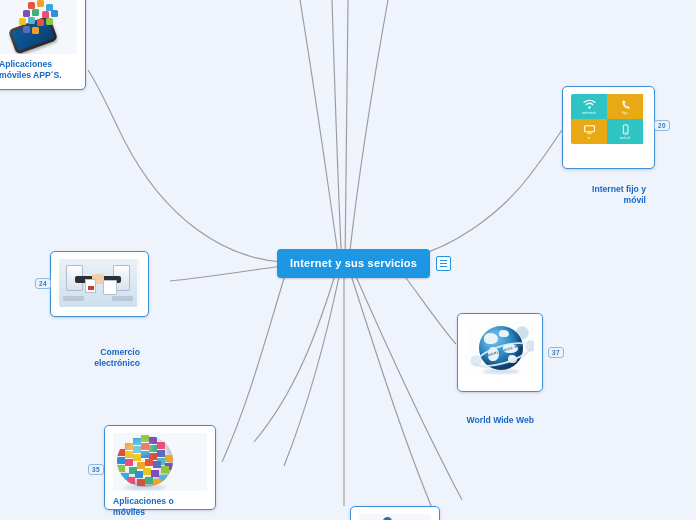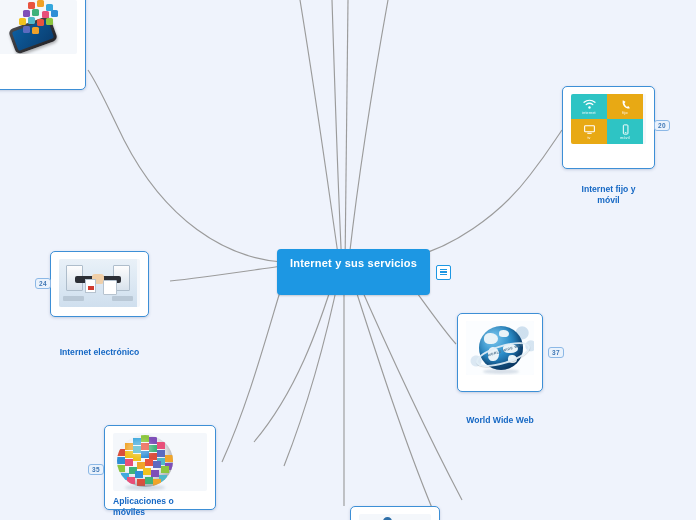--- a/index.html
+++ b/index.html
@@ -45,21 +45,21 @@
     align-items: center;
     gap: 6px;
     z-index: 6;
   }
   .central-pill {
     background: #1d97e3;
     color: #ffffff;
     font-size: 11px;
     font-weight: bold;
     letter-spacing: .2px;
-    padding: 8px 13px 26px 13px;
+    padding: 8px 13px 9px 13px;
     border-radius: 4px;
     white-space: nowrap;
     box-shadow: 0 1px 2px rgba(0,0,0,.18);
     text-align: right;
   }
   .note-icon {
     width: 13px;
     height: 13px;
     border: 1.3px solid #1d97e3;
     border-radius: 2px;
@@ -97,21 +97,21 @@
     background: #f4f7fb;
   }
   .card .caption {
     color: #1668c4;
     font-size: 8.6px;
     font-weight: bold;
     line-height: 1.28;
     margin-top: 5px;
     text-align: left;
   }
-  .card.center-cap .caption { text-align: center; margin-top: 40px; }
+  .card.center-cap .caption { text-align: right; margin-top: 40px; }
 
   
   .badge {
     position: absolute;
     min-width: 13px;
     height: 11px;
     padding: 0 3px;
     box-sizing: border-box;
     border: 1px solid #8cb8e6;
     border-radius: 3px;
@@ -333,20 +333,24 @@
         <div class="tile" style="left:43px; top:11px; background:#e84f7a;"></div>
         <div class="tile" style="left:52px; top:10px; background:#2f8ed6;"></div>
         <div class="tile" style="left:20px; top:18px; background:#f0c21f;"></div>
         <div class="tile" style="left:29px; top:17px; background:#50b8c9;"></div>
         <div class="tile" style="left:38px; top:19px; background:#e8533f;"></div>
         <div class="tile" style="left:47px; top:18px; background:#8cc63e;"></div>
         <div class="tile" style="left:24px; top:26px; background:#5c6bc0;"></div>
         <div class="tile" style="left:33px; top:27px; background:#f0a128;"></div>
       </div>
     </div>
+    <div class="caption">
+      <span>Aplicaciones</span><br>
+      <span>móviles APP´S.</span>
+    </div>
   </div>
 
   <div class="card center-cap" style="left:562px; top:86px; width:93px; height:83px;">
     <div class="thumb">
       <div class="art-grid">
         <div class="cell c-teal">
           <div class="g-ico">
             <svg viewBox="0 0 24 20">
               <path d="M2 6 A16 16 0 0 1 22 6" stroke="#fff" stroke-width="2.4" fill="none" stroke-linecap="round"></path>
               <path d="M6 10 A10 10 0 0 1 18 10" stroke="#fff" stroke-width="2.4" fill="none" stroke-linecap="round"></path>
@@ -399,21 +403,21 @@
           <div class="base r"></div>
         <div class="arm l"></div>
           <div class="arm r"></div>
         <div class="hand l"></div>
           <div class="hand r"></div>
         <div class="doc"></div>
         <div class="bag"></div>
       </div>
     </div>
     <div class="caption">
-      <span>Internet electrónico</span>
+      <span>Comercio electrónico</span>
     </div>
   </div>
   <div class="badge" style="left:35px; top:278px;">24</div>
 
   <div class="card center-cap" style="left:457px; top:313px; width:86px; height:79px;">
     <div class="thumb">
       <div class="art-globe">
         <div class="hexes"></div>
         <div class="ball">
           <div class="land" style="left:5px;  top:7px;  width:14px; height:11px;"></div>

